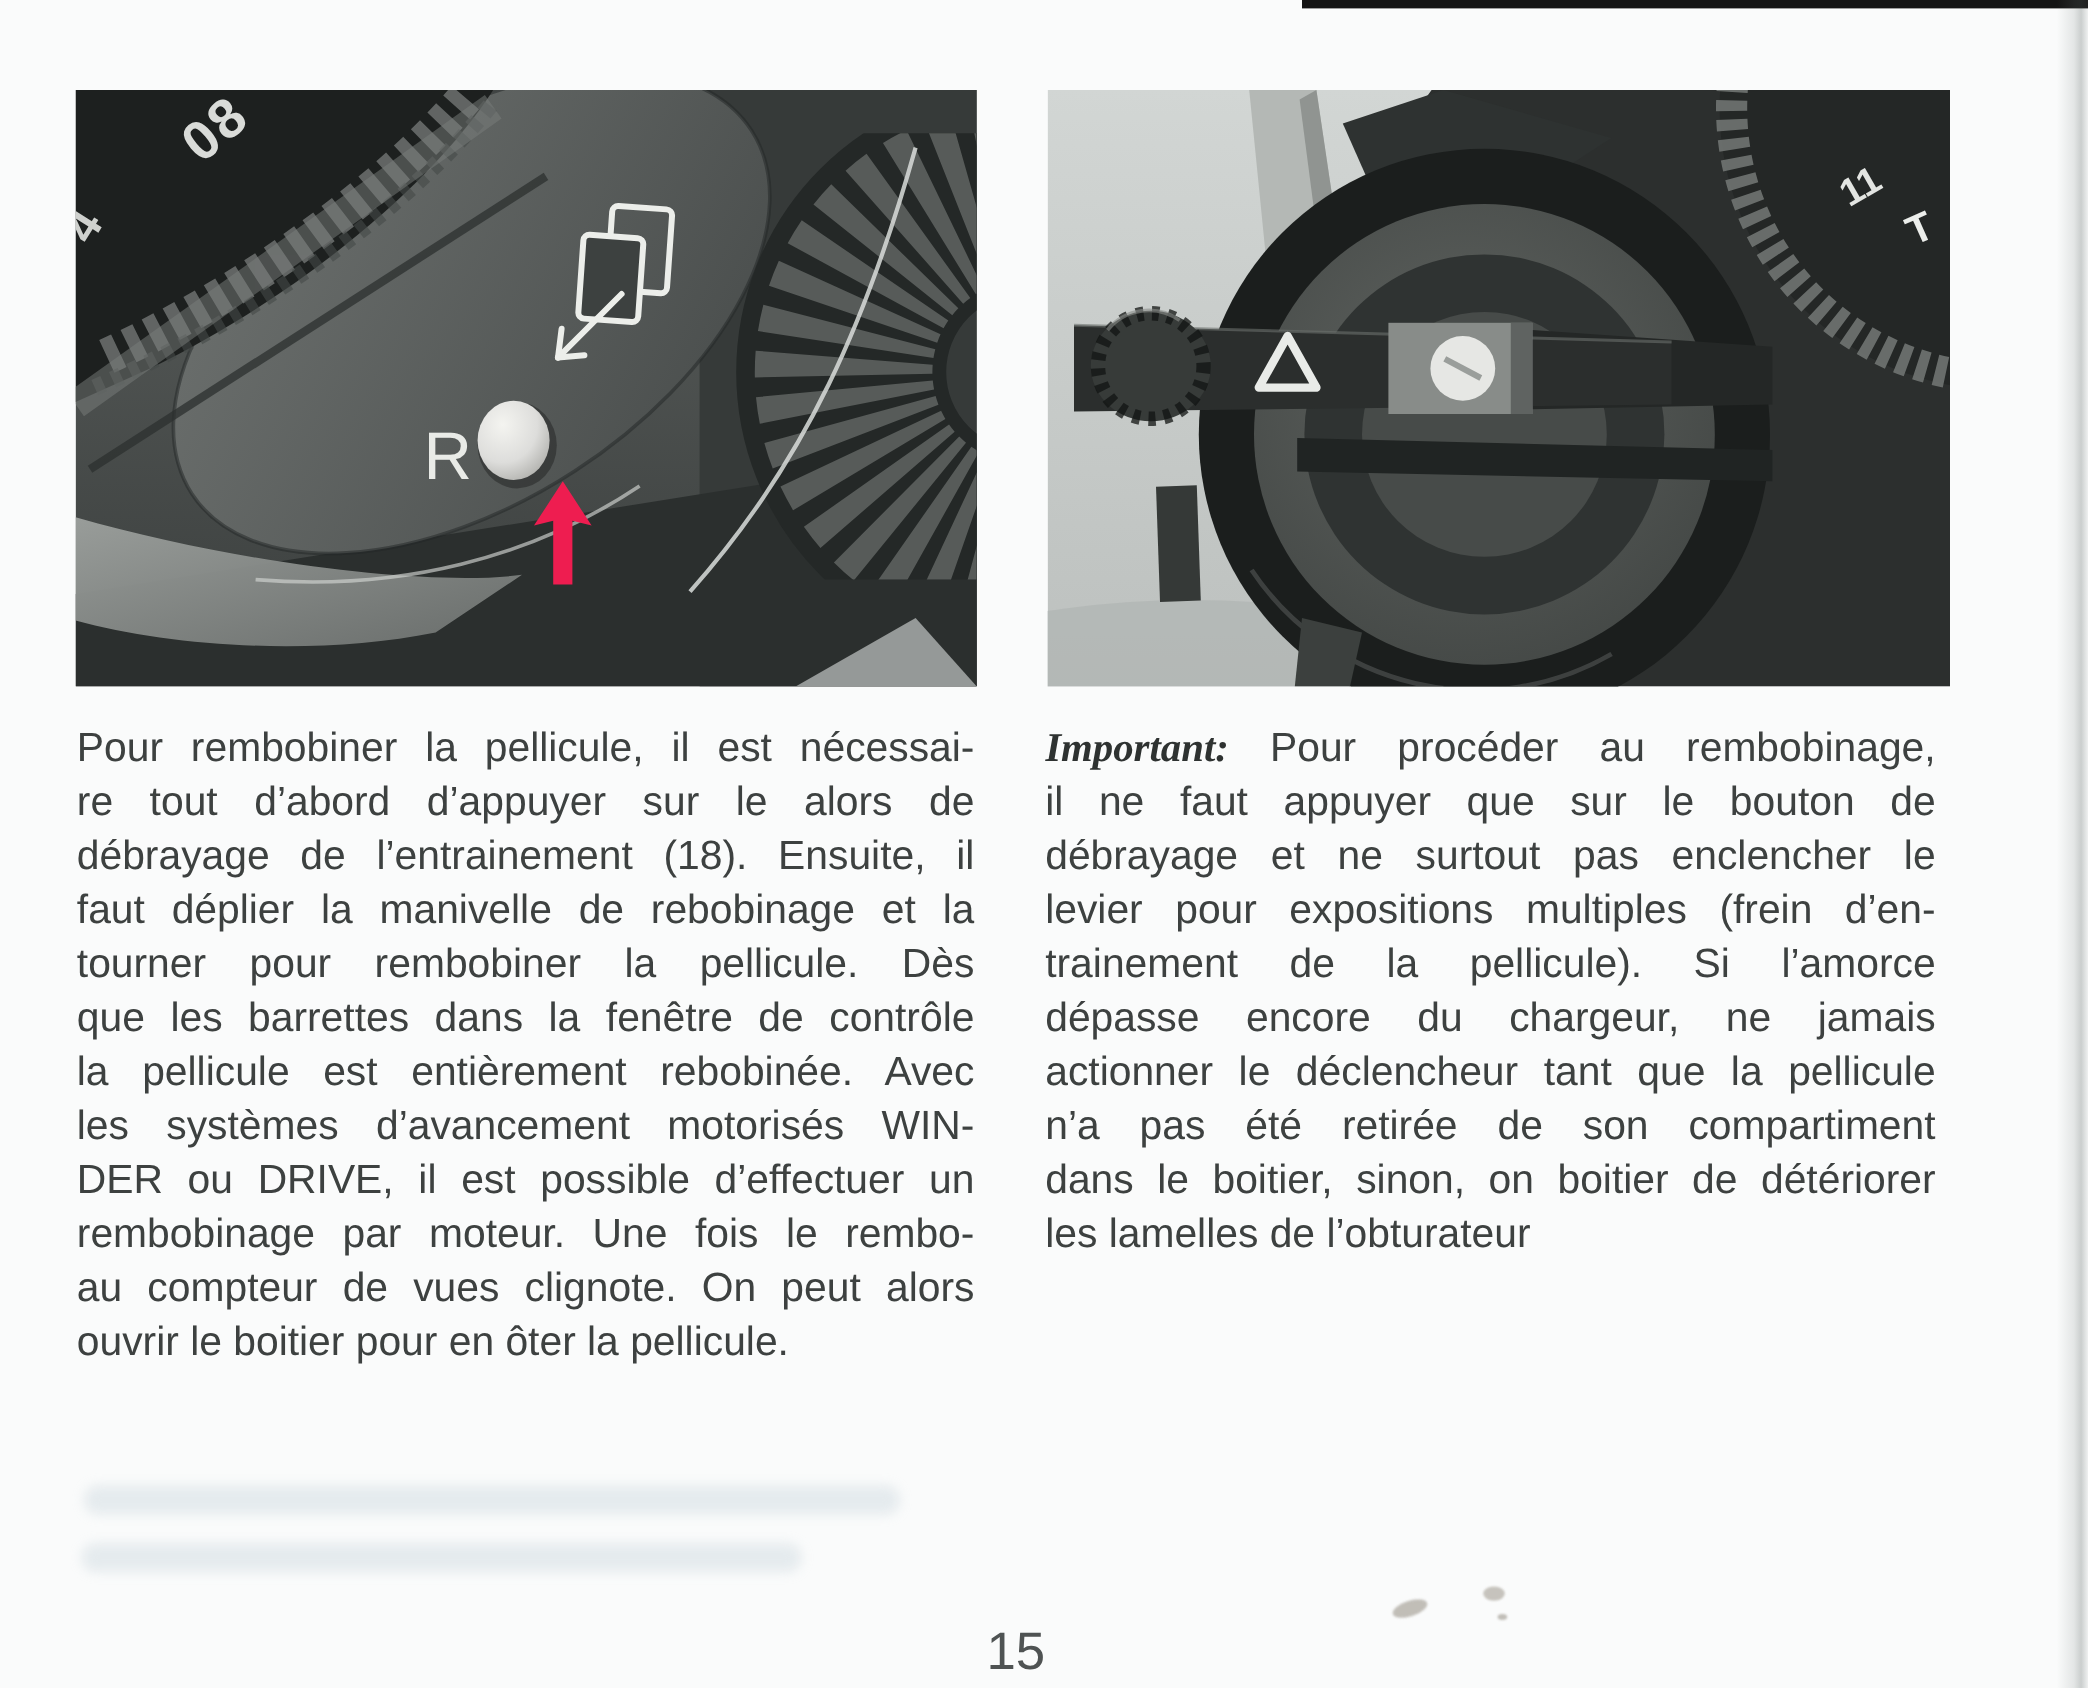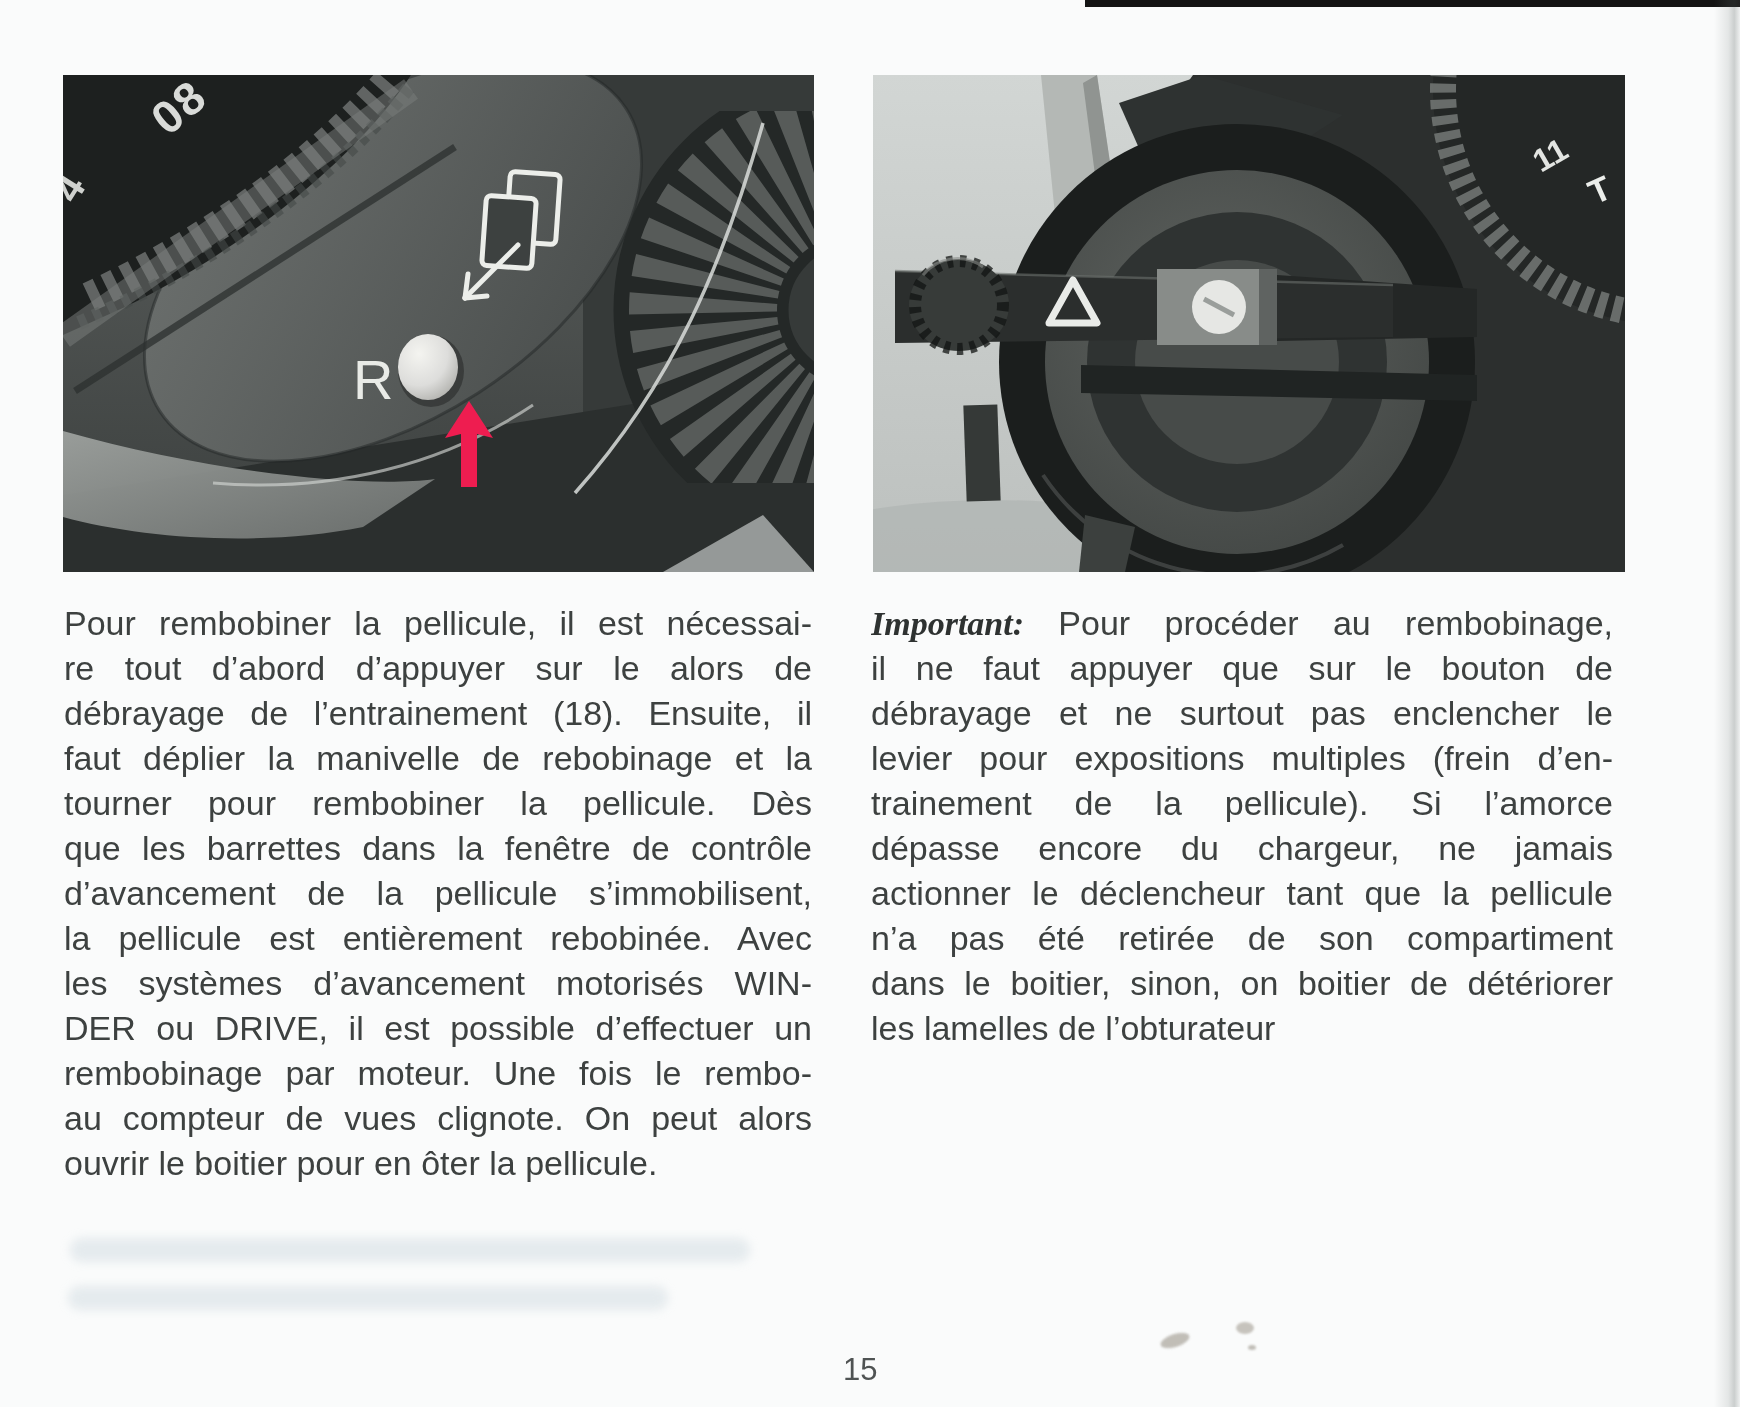--- a/index.html
+++ b/index.html
@@ -24,21 +24,21 @@
         text-align:justify;text-align-last:justify;height:45px;overflow:hidden;white-space:normal;}
   .line-last{text-align-last:left;}
   .lead{font-weight:bold;font-style:italic;color:#2e3231;font-family:Liberation Serif, serif;}
   .ghost{position:absolute;border-radius:12px;filter:blur(5px);background:rgba(183,199,210,.30);}
   .ghost1{left:70px;top:1238px;width:680px;height:24px;}
   .ghost2{left:68px;top:1286px;width:600px;height:24px;}
   .smudge{position:absolute;border-radius:50%;filter:blur(1px);}
   .smudge1{left:1160px;top:1334px;width:30px;height:13px;background:#b3afa7;transform:rotate(-18deg);opacity:.8;}
   .smudge2{left:1236px;top:1322px;width:18px;height:12px;background:#bab6ae;opacity:.8;}
   .smudge3{left:1248px;top:1345px;width:8px;height:5px;background:#b3afa7;opacity:.8;}
-  .page-number{position:absolute;left:822px;top:1352px;font-size:31px;color:var(--page-number);margin-left:21px;}
+  .page-number{position:absolute;left:822px;top:1352px;font-size:44px;color:var(--page-number);}
 </style>
 </head>
 <body>
 
 <div class="page">
 
   <div class="scan-strip"></div>
   <div class="edge-shadow"></div>
 
   <figure class="photo photo-left">
@@ -173,21 +173,20 @@
   </figure>
 
   <section class="col col-left">
     <div>
         <div class="line">Pour rembobiner la pellicule, il est nécessai-</div>
         <div class="line">re tout d’abord d’appuyer sur le alors de</div>
         <div class="line">débrayage de l’entrainement (18). Ensuite, il</div>
         <div class="line">faut déplier la manivelle de rebobinage et la</div>
         <div class="line">tourner pour rembobiner la pellicule. Dès</div>
         <div class="line">que les barrettes dans la fenêtre de contrôle</div>
-        <div class="line">d’avancement de la pellicule s’immobilisent,</div>
         <div class="line">la pellicule est entièrement rebobinée. Avec</div>
         <div class="line">les systèmes d’avancement motorisés WIN-</div>
         <div class="line">DER ou DRIVE, il est possible d’effectuer un</div>
         <div class="line">rembobinage par moteur. Une fois le rembo-</div>
         <div class="line">au compteur de vues clignote. On peut alors</div>
         <div class="line line-last">ouvrir le boitier pour en ôter la pellicule.</div>
       </div>
   </section>
 
   <section class="col col-right">

